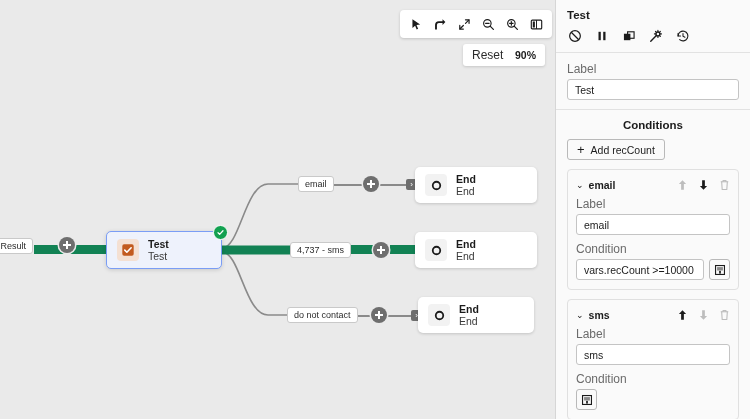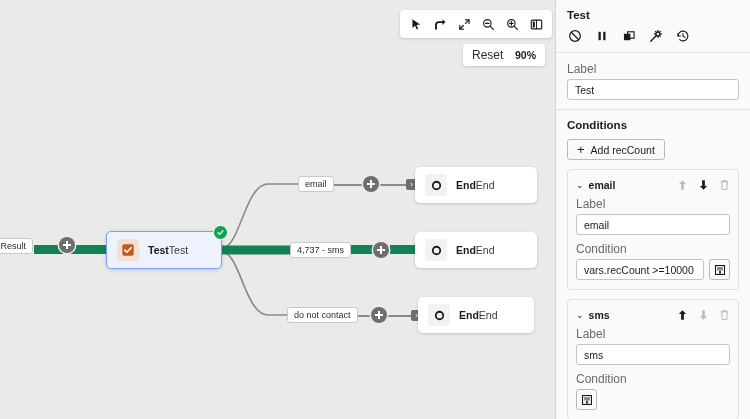--- a/index.html
+++ b/index.html
@@ -96,21 +96,21 @@
     display: flex; align-items: center;
     padding: 0 10px;
     box-shadow: 0 1px 3px rgba(0,0,0,.17);
     cursor: pointer;
   }
   .node .n-ico {
     width: 22px; height: 22px; border-radius: 4px;
     display: flex; align-items: center; justify-content: center;
     flex: 0 0 auto; margin-right: 9px;
   }
-  .node .n-txt { display: flex; flex-direction: row; line-height: 1.18; }
+  .node .n-txt { display: flex; flex-direction: column; line-height: 1.18; }
   .node .n-title { font-size: 10.5px; font-weight: 700; color: #1b1b1b; }
   .node .n-sub { font-size: 10.5px; color: #3a3a3a; }
 
   .node.selected {
     background: #eef2fc;
     border: 1.5px solid #7a9df5;
     box-shadow: 0 1px 4px rgba(0,0,0,.15);
   }
   .ico-test { background: #f4e0d3; }
   .ico-end  { background: #f2f2f2; }
@@ -142,21 +142,21 @@
     background: #fff;
     border: 1px solid #c4c4c4;
     border-radius: 3px;
     font-size: 10.5px; color: #1b1b1b;
     padding: 0 7px;
     font-family: "Liberation Sans", sans-serif;
     outline: none;
   }
   .inp::placeholder { color: #9a9a9a; }
 
-  .sec-head { font-size: 11.5px; font-weight: 700; color: #1b1b1b; margin-bottom: 8px; }
+  .sec-head { font-size: 11.5px; font-weight: 700; color: #1b1b1b; margin-bottom: 8px; text-align: center; }
 
   .addbtn {
     display: inline-flex; align-items: center; gap: 6px;
     height: 21px; padding: 0 9px;
     background: #fafafa;
     border: 1px solid #b9b9b9;
     border-radius: 3px;
     font-size: 10.5px; color: #1b1b1b;
     cursor: pointer;
     font-family: "Liberation Sans", sans-serif;

